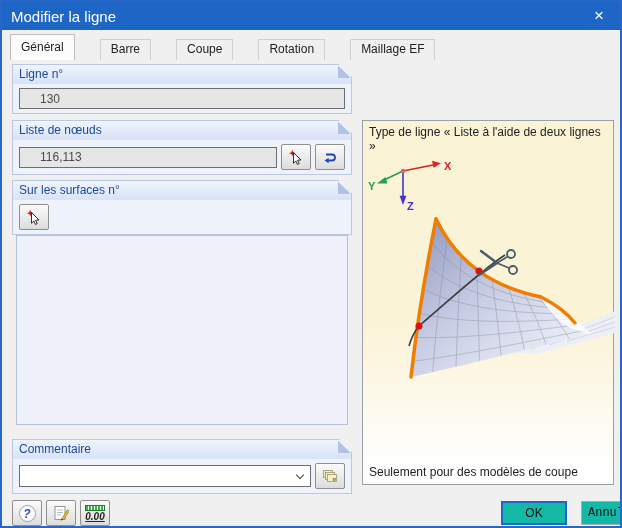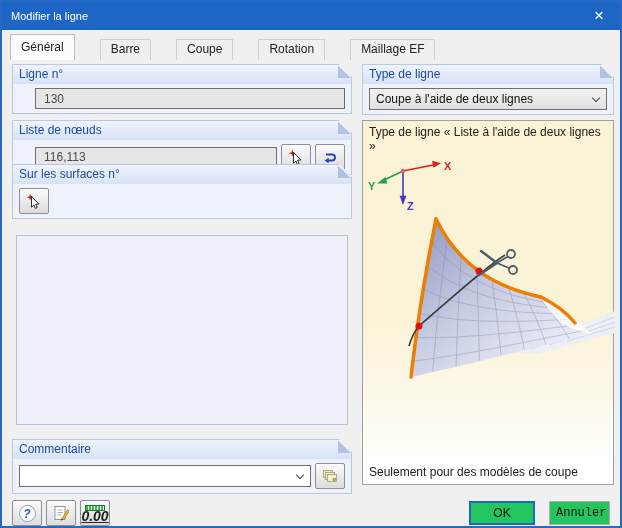--- a/index.html
+++ b/index.html
@@ -5,56 +5,56 @@
   html,body{margin:0;padding:0;background:#fff;}
   *{box-sizing:border-box;}
   .dialog{
     position:relative;width:622px;height:528px;
     border:2px solid #2767c8;background:#f0f0f0;
     font-family:"Liberation Sans",sans-serif;font-size:12px;color:#111;
     overflow:hidden;
   }
   
   .titlebar{position:absolute;left:0;top:0;right:0;height:28px;background:#1d66c6;display:flex;align-items:center;}
-  .title{color:#fff;font-size:11px;padding-left:9px;}
+  .title{color:#fff;font-size:15px;padding-left:9px;}
   .close{margin-left:auto;width:42px;height:28px;color:#fff;font-size:17px;line-height:28px;text-align:center;cursor:default;}
   
   .tabbar{position:absolute;left:8px;top:31px;height:27px;display:flex;align-items:flex-end;gap:24px;}
   .tab{height:21px;line-height:19px;padding:0 10px;border:1px solid #d0d0d0;border-bottom:none;background:#f0f0f0;margin-right:1px;color:#222;}
   .tab.active{height:26px;line-height:24px;background:#fcfcfc;border-color:#bdbdbd;}
   
   .grp{position:absolute;border:1px solid #bcc7e2;background:#eef3fb;
        clip-path:polygon(0 0,calc(100% - 13px) 0,100% 13px,100% 100%,0 100%);}
   .grp-hd{height:19px;background:linear-gradient(#eff5fe,#d7e2f6);color:#1b4a9c;padding:2px 6px;position:relative;}
   .grp-hd::after{content:"";position:absolute;top:0;right:0;width:13px;height:13px;
        background:linear-gradient(45deg,#b2c2e4 49.5%,rgba(0,0,0,0) 50%);}
   .grp-bd{padding:4px 6px;display:flex;gap:4px;align-items:center;}
-  .txt{flex:1;height:21px;border:1px solid #6e6e6e;background:#fff;font:12px "Liberation Sans",sans-serif;padding:0 8px;color:#111;min-width:0;margin-left:16px;}
+  .txt{flex:1;height:21px;border:1px solid #6e6e6e;background:#fff;font:12px "Liberation Sans",sans-serif;padding:0 20px;color:#111;min-width:0;}
   .txt[readonly]{background:#e6e6e6;color:#4a4a4a;}
   .btn-sm{width:30px;height:26px;display:flex;align-items:center;justify-content:center;background:linear-gradient(#fbfbfb,#dcdcdc);border:1px solid #8f8f8f;border-radius:2px;padding:0;}
   .combo{flex:1;height:22px;border:1px solid #6e6e6e;display:flex;align-items:center;padding:0 6px;position:relative;}
   .combo.gray{background:linear-gradient(#f3f3f3,#e1e1e1);}
   .combo.white{background:#fff;}
   .chev{position:absolute;right:7px;top:6px;width:6px;height:6px;border-right:1.4px solid #444;border-bottom:1.4px solid #444;transform:rotate(45deg);}
   
   #emptyPanel{position:absolute;left:14px;top:233px;width:332px;height:190px;background:#eef1f9;border:1px solid #b6c0d8;}
   #info{position:absolute;left:360px;top:118px;width:252px;height:365px;border:1px solid #9aa0a8;
         background:linear-gradient(#fbf3d6 0%,#fbf3d6 55%,#ffffff 97%);}
   .info-heading{padding:4px 6px 0 6px;color:#222;}
   .info-footer{position:absolute;left:6px;bottom:5px;color:#222;}
   #illustration{position:absolute;left:0;top:28px;}
   
-  .btn{position:absolute;top:499px;height:24px;background:#22c55e;border:1px solid #adadad;font:12px "Liberation Sans",sans-serif;color:#111;}
+  .btn{position:absolute;top:499px;height:24px;background:#14b8a6;border:1px solid #adadad;font:12px "Liberation Sans",sans-serif;color:#111;margin-left:32px;}
   .btn.default{border:2px solid #1d66c6;}
   .tool{position:absolute;top:498px;width:30px;height:26px;display:flex;align-items:center;justify-content:center;background:linear-gradient(#fbfbfb,#dcdcdc);border:1px solid #8f8f8f;border-radius:2px;padding:0;}
   .help-glyph{display:inline-block;width:17px;height:17px;border:1.5px solid #8fa0c8;border-radius:50%;color:#2b4fd0;font-weight:bold;font-style:italic;font-size:12px;line-height:16px;text-align:center;background:#fdfdfd;}
   .units-icon{display:flex;flex-direction:column;align-items:center;gap:1px;}
   .units-ruler{width:20px;height:6px;background:#3cb44a;border:1px solid #1c7c2c;
      background-image:repeating-linear-gradient(90deg,rgba(255,255,255,0) 0 2px,#fff 2px 3px);}
-  .units-num{font-size:14px;font-style:italic;font-weight:bold;text-decoration:underline;color:#222;line-height:9px;}
+  .units-num{font-size:10px;font-style:italic;font-weight:bold;text-decoration:underline;color:#222;line-height:9px;}
 </style>
 </head>
 <body>
 
 <div class="dialog">
 
   <div class="titlebar">
     <span class="title">Modifier la ligne</span>
     <span class="close">×</span>
   </div>
@@ -86,21 +86,21 @@
       </button>
       <button class="btn-sm">
         <svg width="16" height="16" viewBox="0 0 16 16">
           <path d="M4,5.5 h6 a3,3 0 0 1 0,6 h-4" fill="none" stroke="#2244bb" stroke-width="1.8"></path>
           <polygon points="6.6,8.8 2.6,11.5 6.6,14.2" fill="#2244bb"></polygon>
         </svg>
       </button>
     </div>
   </div>
 
-  <div class="grp" style="left:10px;top:162px;width:340px;">
+  <div class="grp" style="left:10px;top:178px;width:340px;">
     <div class="grp-hd">Sur les surfaces n°</div>
     <div class="grp-bd">
       <button class="btn-sm">
         <svg width="16" height="16" viewBox="0 0 16 16">
           <path d="M4.2,0.8 L5.1,3.3 L7.6,4.2 L5.1,5.1 L4.2,7.6 L3.3,5.1 L0.8,4.2 L3.3,3.3 Z" fill="#cc2222"></path>
           <polygon points="5.5,3.5 13,11 9.6,11.2 11.2,14.6 9.4,15.4 7.9,11.9 5.5,14.3" fill="#ffffff" stroke="#000" stroke-width="0.8"></polygon>
         </svg>
       </button>
     </div>
   </div>
@@ -118,29 +118,20 @@
         <svg width="16" height="16" viewBox="0 0 16 16">
           <rect x="1.5" y="2.5" width="9" height="7" fill="#f3ecc0" stroke="#9a9a72" stroke-width="0.8"></rect>
           <rect x="3.5" y="4.5" width="9" height="7" fill="#f3ecc0" stroke="#9a9a72" stroke-width="0.8"></rect>
           <rect x="5.5" y="6.5" width="9" height="7" fill="#f6efc8" stroke="#9a9a72" stroke-width="0.8"></rect>
           <rect x="11" y="10.5" width="2.6" height="2" fill="#c8b24a" stroke="#7c6c20" stroke-width="0.5"></rect>
         </svg>
       </button>
     </div>
   </div>
 
-  <div class="grp" style="left:360px;top:62px;width:252px;">
-    <div class="grp-hd">Type de ligne</div>
-    <div class="grp-bd">
-      <div class="combo gray">
-        <span>Coupe à l'aide de deux lignes</span>
-        <span class="chev"></span>
-      </div>
-    </div>
-  </div>
 
   <div id="info">
     <div class="info-heading">Type de ligne « Liste à l'aide de deux lignes »</div>
 
     <svg id="illustration" width="252" height="310" viewBox="0 0 252 310">
       <defs>
         <linearGradient id="gsurf" x1="0" y1="0" x2="0.9" y2="1">
           <stop offset="0" stop-color="#8d94ba"></stop>
           <stop offset="0.45" stop-color="#c6cbe3"></stop>
           <stop offset="1" stop-color="#f5f6fc"></stop>

